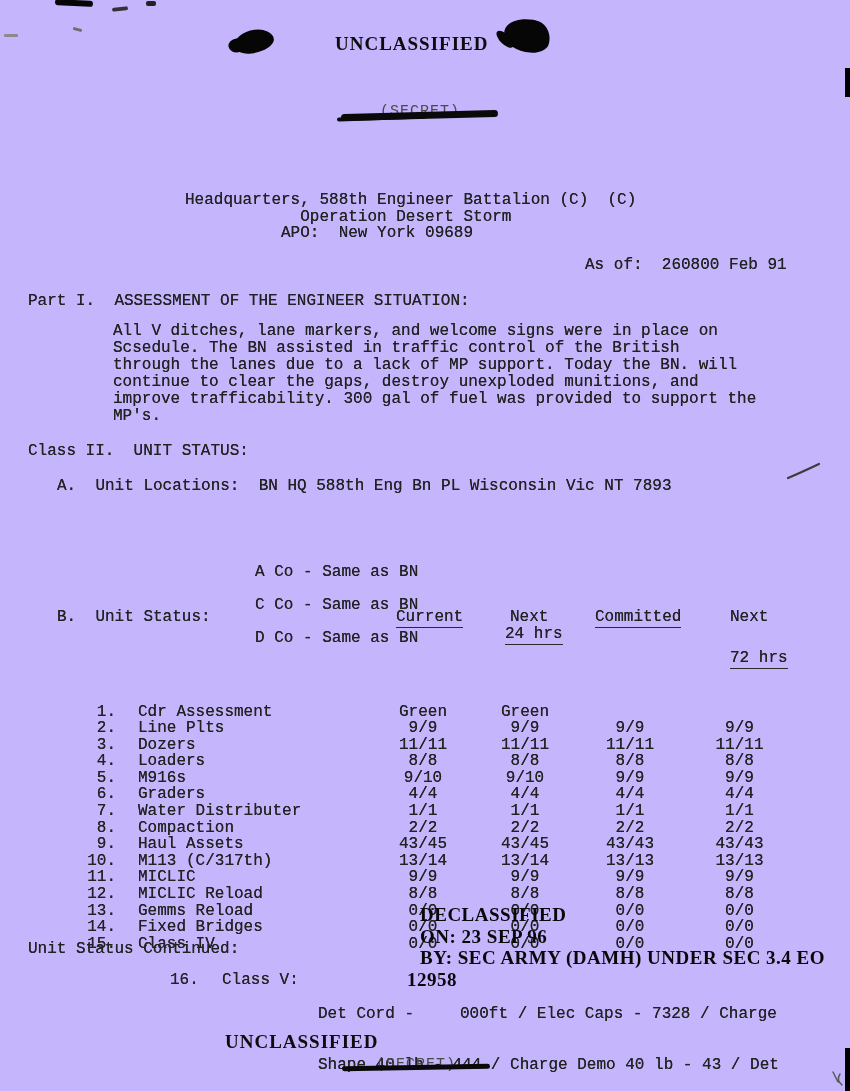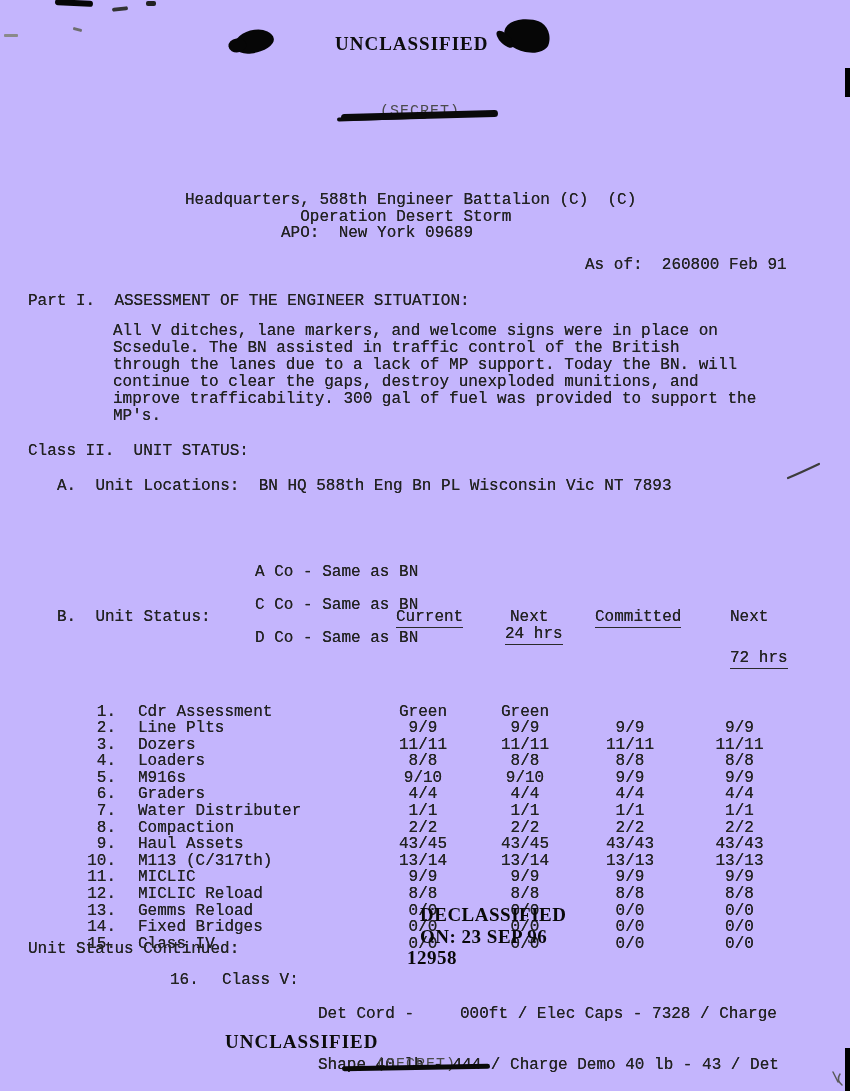--- a/index.html
+++ b/index.html
@@ -118,20 +118,21 @@
   <div class="abs mono colhead underlined" style="left:505px; top:626px;">24 hrs</div>
   <div class="abs mono colhead underlined" style="left:730px; top:650px;">72 hrs</div>
 
   <div class="ustable mono">
     
   <div class="t-row"><span class="c-num">1.</span><span class="c-name">Cdr Assessment</span><span class="c-cur">Green</span><span class="c-n24">Green</span><span class="c-com"></span><span class="c-n72"></span></div><div class="t-row"><span class="c-num">2.</span><span class="c-name">Line Plts</span><span class="c-cur">9/9</span><span class="c-n24">9/9</span><span class="c-com">9/9</span><span class="c-n72">9/9</span></div><div class="t-row"><span class="c-num">3.</span><span class="c-name">Dozers</span><span class="c-cur">11/11</span><span class="c-n24">11/11</span><span class="c-com">11/11</span><span class="c-n72">11/11</span></div><div class="t-row"><span class="c-num">4.</span><span class="c-name">Loaders</span><span class="c-cur">8/8</span><span class="c-n24">8/8</span><span class="c-com">8/8</span><span class="c-n72">8/8</span></div><div class="t-row"><span class="c-num">5.</span><span class="c-name">M916s</span><span class="c-cur">9/10</span><span class="c-n24">9/10</span><span class="c-com">9/9</span><span class="c-n72">9/9</span></div><div class="t-row"><span class="c-num">6.</span><span class="c-name">Graders</span><span class="c-cur">4/4</span><span class="c-n24">4/4</span><span class="c-com">4/4</span><span class="c-n72">4/4</span></div><div class="t-row"><span class="c-num">7.</span><span class="c-name">Water Distributer</span><span class="c-cur">1/1</span><span class="c-n24">1/1</span><span class="c-com">1/1</span><span class="c-n72">1/1</span></div><div class="t-row"><span class="c-num">8.</span><span class="c-name">Compaction</span><span class="c-cur">2/2</span><span class="c-n24">2/2</span><span class="c-com">2/2</span><span class="c-n72">2/2</span></div><div class="t-row"><span class="c-num">9.</span><span class="c-name">Haul Assets</span><span class="c-cur">43/45</span><span class="c-n24">43/45</span><span class="c-com">43/43</span><span class="c-n72">43/43</span></div><div class="t-row"><span class="c-num">10.</span><span class="c-name">M113 (C/317th)</span><span class="c-cur">13/14</span><span class="c-n24">13/14</span><span class="c-com">13/13</span><span class="c-n72">13/13</span></div><div class="t-row"><span class="c-num">11.</span><span class="c-name">MICLIC</span><span class="c-cur">9/9</span><span class="c-n24">9/9</span><span class="c-com">9/9</span><span class="c-n72">9/9</span></div><div class="t-row"><span class="c-num">12.</span><span class="c-name">MICLIC Reload</span><span class="c-cur">8/8</span><span class="c-n24">8/8</span><span class="c-com">8/8</span><span class="c-n72">8/8</span></div><div class="t-row"><span class="c-num">13.</span><span class="c-name">Gemms Reload</span><span class="c-cur">0/0</span><span class="c-n24">0/0</span><span class="c-com">0/0</span><span class="c-n72">0/0</span></div><div class="t-row"><span class="c-num">14.</span><span class="c-name">Fixed Bridges</span><span class="c-cur">0/0</span><span class="c-n24">0/0</span><span class="c-com">0/0</span><span class="c-n72">0/0</span></div><div class="t-row"><span class="c-num">15.</span><span class="c-name">Class IV</span><span class="c-cur">0/0</span><span class="c-n24">0/0</span><span class="c-com">0/0</span><span class="c-n72">0/0</span></div></div>
 
   <div class="stamp">
     <div>DECLASSIFIED</div>
     <div>ON: 23 SEP 96</div>
+    <div>BY: SEC ARMY (DAMH) UNDER SEC 3.4 EO</div>
     <div class="stamp-l4">12958</div>
   </div>
 
   <div class="abs mono" style="left:28px; top:941px;">Unit Status Continued:</div>
   <div class="abs mono" style="left:170px; top:972px;">16.</div>
   <div class="abs mono" style="left:222px; top:972px;">Class V:</div>
   <div class="abs mono cv-text" style="left:318px; top:972px;">
     <div><span>Det Cord -</span><span class="cv-gap">000ft / Elec Caps - 7328 / Charge</span></div>
     <div>Shape 40 lb - 444 / Charge Demo 40 lb - 43 / Det</div>
     

